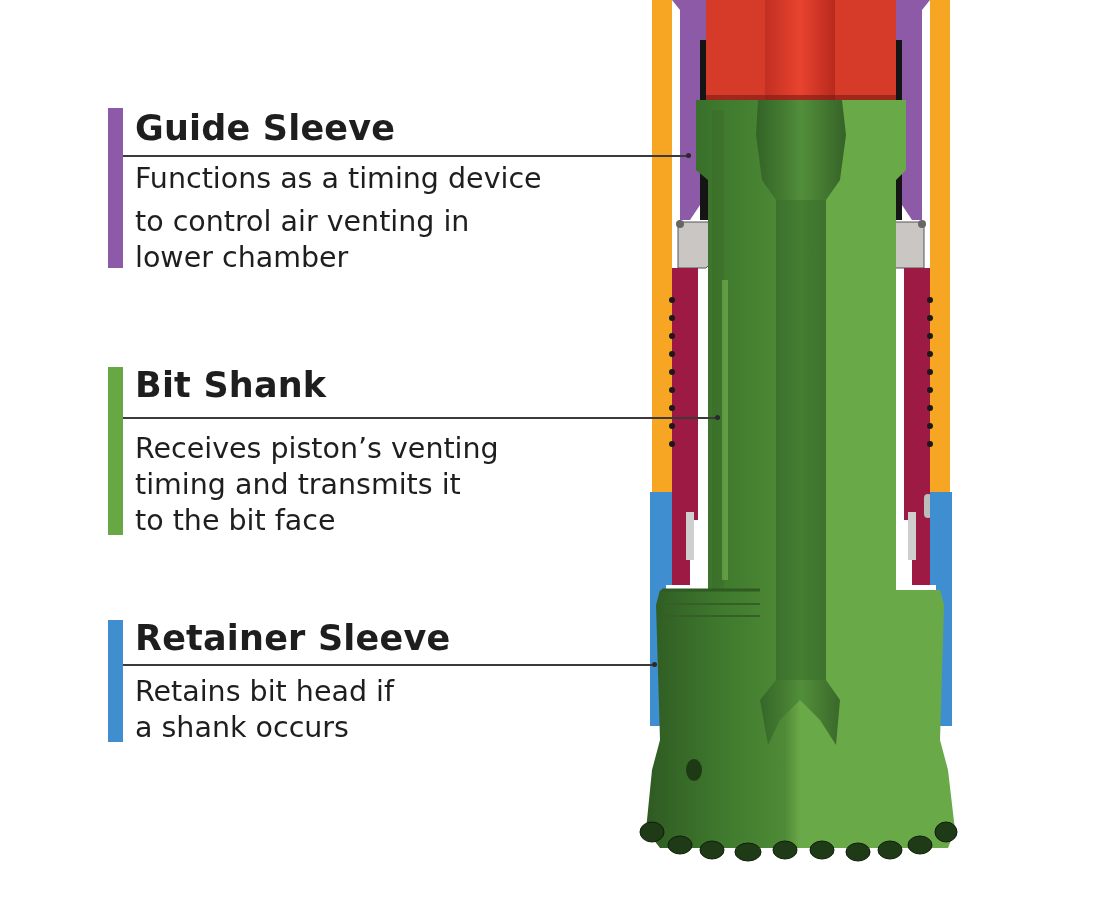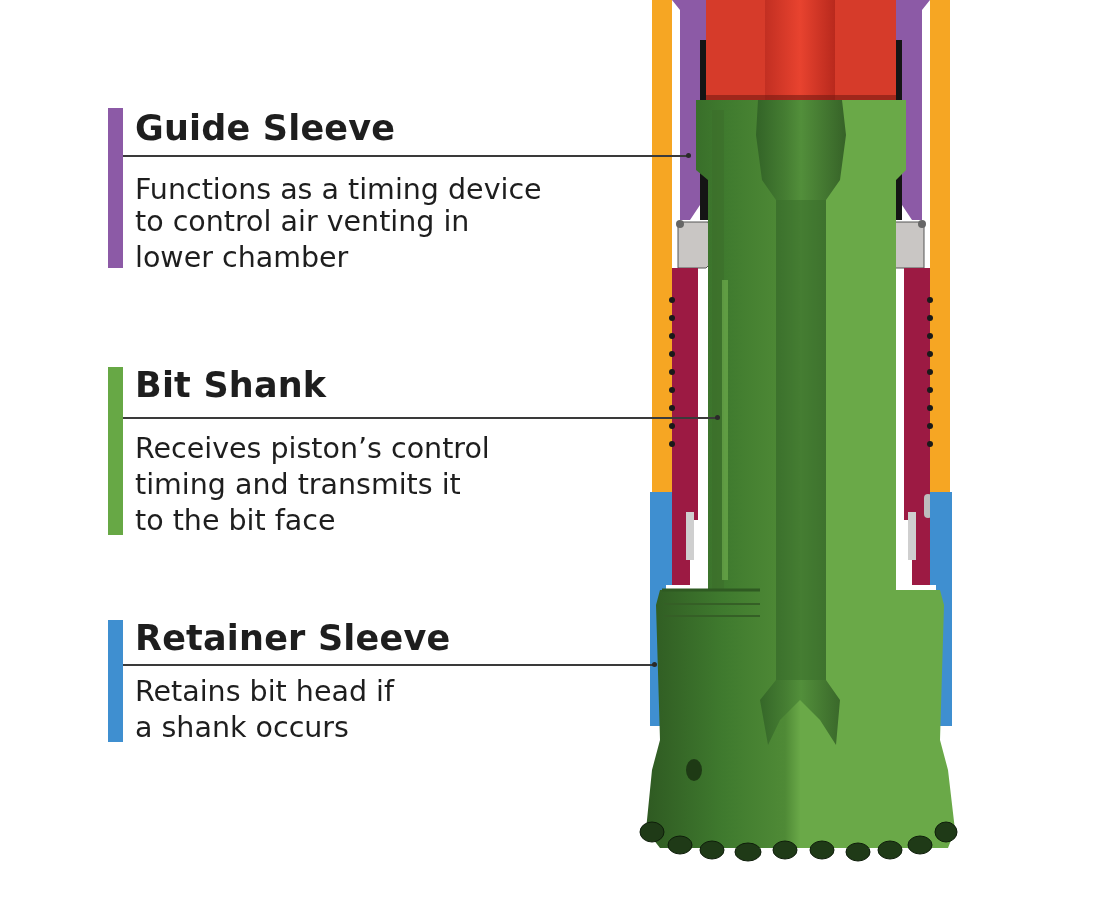--- a/index.html
+++ b/index.html
@@ -122,32 +122,32 @@
         <ellipse cx="890" cy="850" rx="12" ry="9"></ellipse>
       <ellipse cx="920" cy="845" rx="12" ry="9"></ellipse>
         <ellipse cx="946" cy="832" rx="11" ry="10"></ellipse>
     </g>
   </g>
 </svg>
 
 <div class="callout" style="top:108px;">
   <div class="bar" style="height:160px; background:#8c5aa6;"></div>
   <div class="title" style="top:0;">Guide Sleeve</div>
-  <div class="desc" style="top:64px;">Functions as a timing device</div>
+  <div class="desc" style="top:53px;">Functions as a timing device</div>
   <div class="desc" style="top:96px;">to control air venting in</div>
   <div class="desc" style="top:132px;text-align:right;">lower chamber</div>
 </div>
 <div class="leader" style="left:123px; top:155px; width:566px;">
     <span class="dot"></span>
   </div>
 
 <div class="callout" style="top:367px;">
   <div class="bar" style="height:168px; background:#67a845;"></div>
   <div class="title" style="top:-2px;text-align:center;">Bit Shank</div>
-  <div class="desc" style="top:64px;">Receives piston’s control</div>
+  <div class="desc" style="top:64px;">Receives piston’s venting</div>
   <div class="desc" style="top:100px;">timing and transmits it</div>
   <div class="desc" style="top:136px;">to the bit face</div>
 </div>
 <div class="leader" style="left:123px; top:417px; width:595px;">
     <span class="dot"></span>
   </div>
 
 <div class="callout" style="top:620px;">
   <div class="bar" style="height:122px; background:#3f8fd0;"></div>
   <div class="title" style="top:-2px;">Retainer Sleeve</div>

